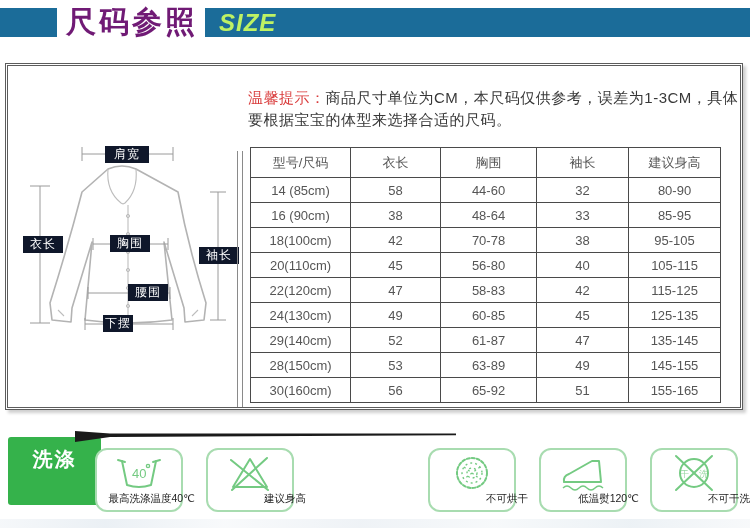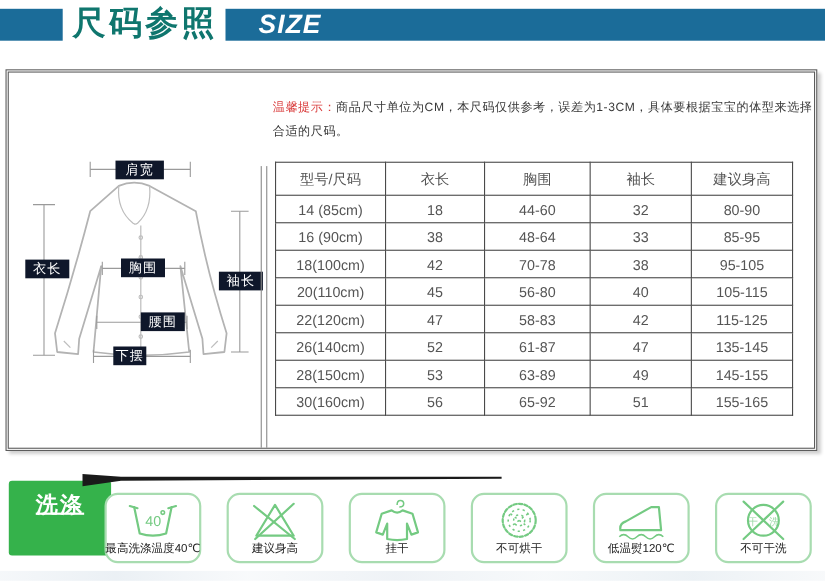--- a/index.html
+++ b/index.html
@@ -4,70 +4,70 @@
 <style>
   html,body{margin:0;padding:0;background:#fff;}
   .page{
     position:relative;width:750px;height:530px;overflow:hidden;background:#fff;
     font-family:"Liberation Sans","DejaVu Sans",sans-serif;
   }
   
   .hdr-sq{position:absolute;left:0;top:8px;width:57px;height:29px;background:var(--accent);}
   .hdr-title{
     position:absolute;left:66px;top:5px;height:36px;line-height:34px;
-    font-size:30px;font-weight:bold;color:#0f766e;letter-spacing:3px;
+    font-size:30px;font-weight:bold;color:#701a75;letter-spacing:3px;
   }
   .hdr-bar{position:absolute;left:205px;top:8px;width:545px;height:29px;background:var(--accent);}
   .hdr-size{
-    display:inline-block;margin-left:30px;color:#ffffff;font-size:24px;font-weight:bold;
+    display:inline-block;margin-left:14px;color:#bef264;font-size:24px;font-weight:bold;
     font-style:italic;line-height:29px;letter-spacing:1px;
   }
   
   .content-box{
     position:absolute;left:5px;top:63px;width:738px;height:347px;box-sizing:border-box;
     border:3px double #5c5c5c;background:#fff;box-shadow:3px 3px 3px #cfcfcf;
   }
   .diagram-svg{position:absolute;left:0;top:0;}
   .dim-label{
     position:absolute;height:17px;line-height:17px;background:#0f172a;color:#fff;
     font-size:12px;text-align:center;letter-spacing:1px;
   }
   .panel-divider{
     position:absolute;left:229px;top:85px;width:4px;height:256px;
     border-left:1px solid #8a8a8a;border-right:1px solid #8a8a8a;
   }
   .notice{
     position:absolute;left:240px;top:21px;width:492px;
-    font-size:11px;line-height:22px;color:#383838;letter-spacing:.5px;
+    font-size:15px;line-height:22px;color:#383838;letter-spacing:.5px;
   }
   .notice .red{color:var(--notice-red);}
   
   .size-table{
     position:absolute;left:242px;top:81px;border-collapse:collapse;
     font-size:13px;color:#555;text-align:center;
   }
   .size-table th,.size-table td{
     border:1px solid #4a4a4a;font-weight:normal;padding:0;
   }
   .size-table th{height:29px;}
   .size-table td{height:24px;}
   
   .wash-box{
     position:absolute;left:8px;top:437px;width:93px;height:68px;border-radius:3px;
     background:var(--wash-green);color:#fff;font-weight:bold;font-size:20px;
-    text-align:center;letter-spacing:2px;line-height:26px;padding-top:9px;box-sizing:border-box;text-decoration:underline;
+    text-align:center;letter-spacing:2px;line-height:26px;padding-top:9px;box-sizing:border-box;
   }
   .wash-arrow{position:absolute;left:74px;top:428px;}
   .wash-card{
     position:absolute;top:448px;width:88px;height:64px;box-sizing:border-box;
     border:2px solid var(--card-border-green);border-radius:12px;background:#fff;
   }
   .wash-card svg{display:block;margin:3px auto 0;}
   .wash-label{
-    position:absolute;left:-14px;right:-14px;bottom:4px;text-align:center;
+    position:absolute;left:-14px;right:-14px;bottom:4px;text-align:right;
     font-size:10.5px;color:#222;white-space:nowrap;
   }
   .g-stroke{stroke:var(--icon-green);fill:none;stroke-width:2;stroke-linecap:round;stroke-linejoin:round;}
   .g-thin{stroke:var(--icon-green);fill:none;stroke-width:1.4;}
   .g-text{fill:var(--icon-green);font-family:"Liberation Sans",sans-serif;}
   .shirt-line{stroke:#b3b3b3;stroke-width:1.6;fill:#fff;stroke-linejoin:round;}
   .shirt-detail{stroke:#bdbdbd;stroke-width:1.1;fill:none;}
   .dim-line{stroke:#9a9a9a;stroke-width:1;fill:none;}
   .bottom-strip{
     position:absolute;left:0;top:519px;width:750px;height:9px;opacity:.75;
@@ -162,21 +162,21 @@
           <th>型号/尺码</th>
           <th>衣长</th>
           <th>胸围</th>
           <th>袖长</th>
           <th>建议身高</th>
         </tr>
       </thead>
       <tbody>
           <tr>
             <td>14 (85cm)</td>
-            <td>18</td>
+            <td>58</td>
             <td>44-60</td>
             <td>32</td>
             <td>80-90</td>
           </tr>
           <tr>
             <td>16 (90cm)</td>
             <td>38</td>
             <td>48-64</td>
             <td>33</td>
             <td>85-95</td>
@@ -196,21 +196,28 @@
             <td>105-115</td>
           </tr>
           <tr>
             <td>22(120cm)</td>
             <td>47</td>
             <td>58-83</td>
             <td>42</td>
             <td>115-125</td>
           </tr>
           <tr>
-            <td>26(140cm)</td>
+            <td>24(130cm)</td>
+            <td>49</td>
+            <td>60-85</td>
+            <td>45</td>
+            <td>125-135</td>
+          </tr>
+          <tr>
+            <td>29(140cm)</td>
             <td>52</td>
             <td>61-87</td>
             <td>47</td>
             <td>135-145</td>
           </tr>
           <tr>
             <td>28(150cm)</td>
             <td>53</td>
             <td>63-89</td>
             <td>49</td>
@@ -248,27 +255,20 @@
 
   <div class="wash-card" style="left:206px">
     <svg width="56" height="40" viewBox="0 0 56 40">
       <path class="g-stroke" d="M28,6 L45,34 L11,34 Z"></path>
       <line class="g-stroke" x1="9" y1="7" x2="46" y2="37"></line>
       <line class="g-stroke" x1="45" y1="5" x2="10" y2="37"></line>
     </svg>
     <div class="wash-label">建议身高</div>
   </div>
 
-  <div class="wash-card" style="left:317px">
-    <svg width="56" height="40" viewBox="0 0 56 40">
-      <path class="g-thin" d="M28,6 Q28,2 31,2 Q34,2 34,5 Q34,8 30,8"></path>
-      <path class="g-stroke" d="M23,11 Q28,15 33,11 L42,14 L47,31 L41,33 L37,23 L37,37 Q28,39 19,37 L19,23 L15,33 L9,31 L14,14 Z"></path>
-    </svg>
-    <div class="wash-label">挂干</div>
-  </div>
 
   <div class="wash-card" style="left:428px">
     <svg width="56" height="40" viewBox="0 0 56 40">
       <circle class="g-stroke" cx="28" cy="20" r="15" stroke-dasharray="3 2"></circle>
       <circle class="g-thin" cx="28" cy="20" r="10" stroke-dasharray="2 3"></circle>
       <circle class="g-thin" cx="28" cy="20" r="5" stroke-dasharray="2 3"></circle>
       <line class="g-thin" x1="20" y1="14" x2="36" y2="26" stroke-dasharray="2 3"></line>
       <line class="g-thin" x1="36" y1="14" x2="20" y2="26" stroke-dasharray="2 3"></line>
     </svg>
     <div class="wash-label">不可烘干</div>

